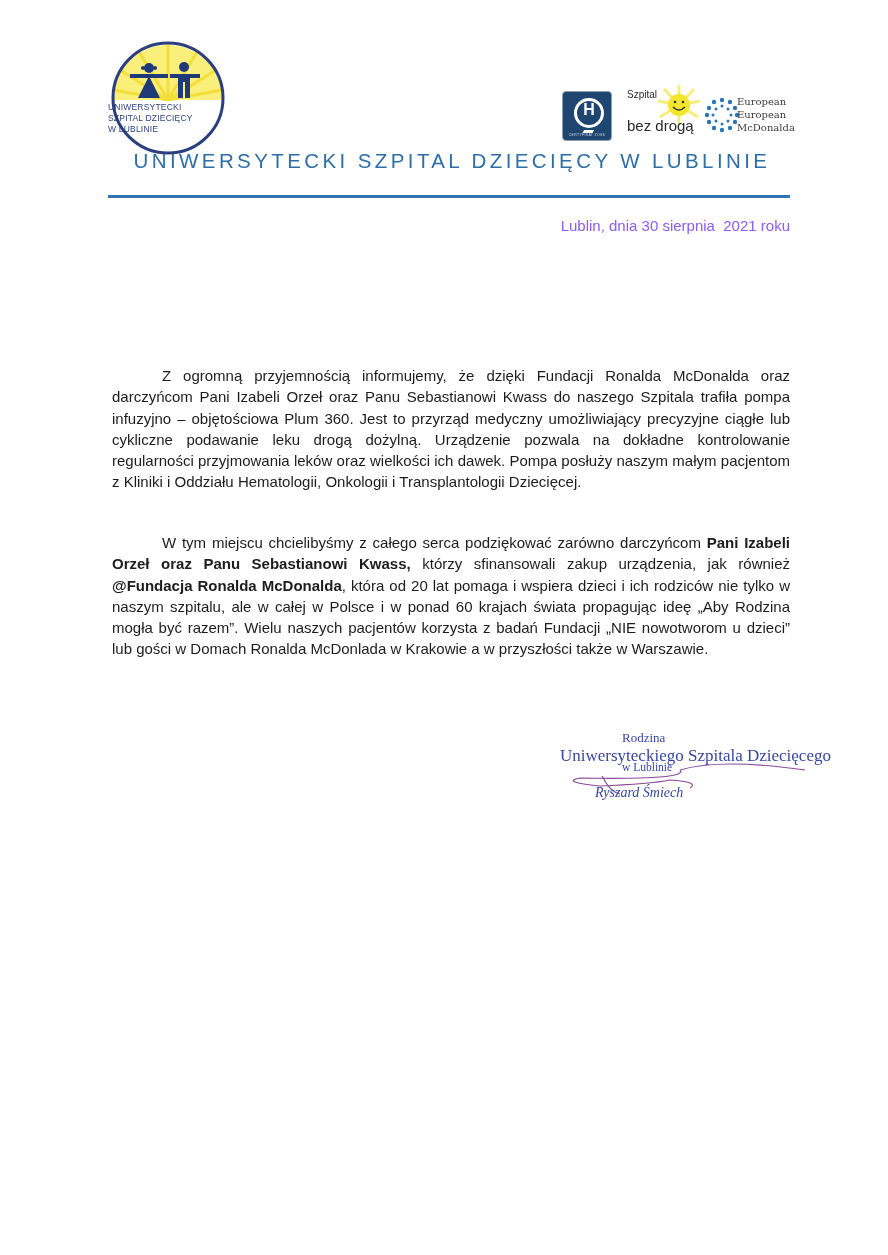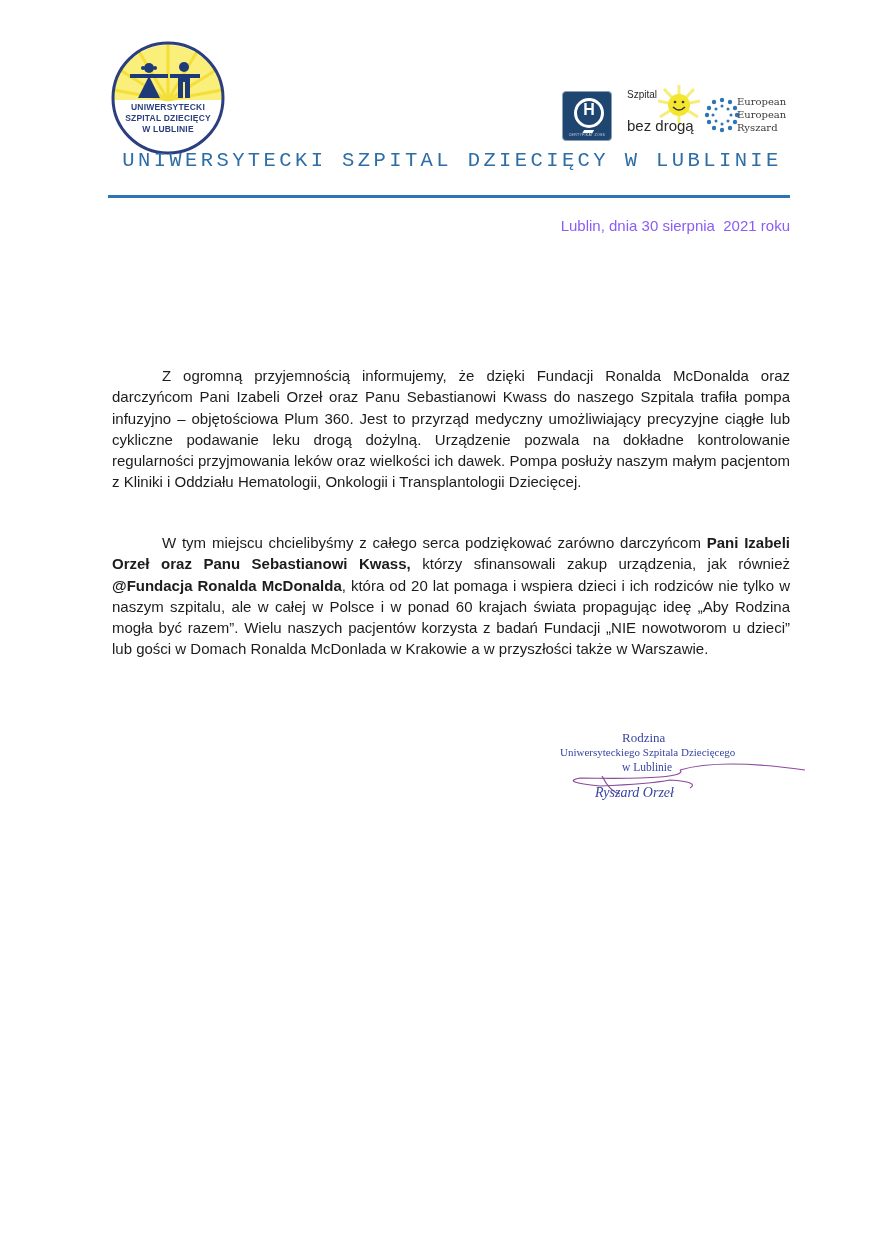--- a/index.html
+++ b/index.html
@@ -1,39 +1,39 @@
 <!DOCTYPE html>
 <html><head>
 <meta charset="utf-8">
 <style>
   html, body { margin:0; padding:0; background:#ffffff; }
   body { width:888px; height:1255px; position:relative; overflow:hidden; font-family:"Liberation Sans", sans-serif; color:#1a1a1a; }
   .abs { position:absolute; }
 
   
   #main-logo { left:108px; top:38px; width:120px; height:120px; }
-  .logo-text { position:absolute; left:0; width:120px; text-align:center; font-family:"Liberation Sans", sans-serif; font-weight:bold; font-size:8.5px; color:#2b3f7e; line-height:10px; letter-spacing:0.2px; }
+  .logo-text { position:absolute; left:0; width:120px; text-align:left; font-family:"Liberation Sans", sans-serif; font-weight:normal; font-size:8.5px; color:#2b3f7e; line-height:10px; letter-spacing:0.2px; }
 
   
   #qh-logo { left:562px; top:91px; width:50px; height:50px; background:#1f4670; border-radius:4px; border:1px solid #8aa0b8; box-sizing:border-box; }
   #qh-logo .ring { position:absolute; left:11px; top:6px; width:24px; height:24px; border:3px solid #fff; border-radius:50%; }
   #qh-logo .letter { position:absolute; left:14px; top:9px; width:24px; text-align:center; color:#fff; font-weight:bold; font-size:16px; font-family:"Liberation Sans", sans-serif; }
   #qh-logo .tail { position:absolute; left:22px; top:32px; width:10px; height:6px; border-bottom:3px solid #fff; transform:skewX(-30deg); }
   #qh-logo .cert { position:absolute; left:0; bottom:3px; width:100%; text-align:center; color:#cfd8e4; font-size:3.5px; letter-spacing:0.3px; }
 
   #bezbolu-logo { left:622px; top:85px; width:80px; height:58px; }
   .sun-rays { position:absolute; left:34px; top:0px; width:46px; height:40px; }
   .bez-szpital { position:absolute; left:5px; top:4px; font-size:10px; color:#2a2a2a; font-family:"Liberation Sans", sans-serif; }
   .bez-bolu { position:absolute; left:5px; top:32px; font-size:15px; color:#2a2a2a; font-family:"Liberation Sans", sans-serif; }
 
   #ern-logo { left:704px; top:95px; width:110px; height:40px; }
   .ern-text { position:absolute; left:33px; top:0px; font-family:"DejaVu Serif", serif; font-size:10px; line-height:13px; color:#3a3a3a; }
 
   
-  #hospital-title { left:112px; top:149px; width:680px; text-align:center; font-family:Liberation Mono, monospace; font-size:20.5px; letter-spacing:3.4px; color:#2e6da6; white-space:nowrap; }
+  #hospital-title { left:112px; top:149px; width:680px; text-align:center; font-family:Liberation Sans, sans-serif; font-size:20.5px; letter-spacing:3.4px; color:#2e6da6; white-space:nowrap; }
   #header-rule { left:108px; top:195px; width:682px; height:3px; background:#2f74b5; }
 
   #date-line { left:480px; top:217px; width:310px; text-align:right; font-size:15px; color:#8b5cf6; white-space:pre; }
 
   .para { position:absolute; left:112px; width:678px; font-size:15px; line-height:21.3px; text-align:justify; color:#1c1c1c; }
   .para .indent { display:inline-block; width:50px; }
   .para b { font-weight:bold; }
   #para-1 { top:365px; }
   #para-2 { top:532px; }
 
@@ -131,35 +131,35 @@
       <circle cx="24" cy="24" r="1.5"></circle>
         <circle cx="18" cy="27" r="1.5"></circle>
         <circle cx="12" cy="24" r="1.5"></circle>
       <circle cx="9" cy="18" r="1.5"></circle>
         <circle cx="12" cy="12" r="1.5"></circle>
     </g>
   </svg>
   <div class="ern-text">
     <div>European</div>
     <div>European</div>
-    <div>Ryszard</div>
+    <div>McDonalda</div>
   </div>
 </div>
 
 <div id="hospital-title" class="abs">UNIWERSYTECKI SZPITAL DZIECIĘCY W LUBLINIE</div>
 <div id="header-rule" class="abs"></div>
 
 <div id="date-line" class="abs">Lublin, dnia 30 sierpnia  2021 roku</div>
 
 <div id="para-1" class="para"><span class="indent"></span><span>Z ogromną przyjemnością informujemy, że dzięki Fundacji Ronalda McDonalda oraz darczyńcom Pani Izabeli Orzeł oraz Panu Sebastianowi Kwass do naszego Szpitala trafiła pompa infuzyjno – objętościowa Plum 360.  Jest to przyrząd medyczny umożliwiający precyzyjne ciągłe lub cykliczne podawanie leku drogą dożylną. Urządzenie pozwala na dokładne kontrolowanie regularności przyjmowania leków oraz wielkości ich dawek. Pompa posłuży naszym małym pacjentom z Kliniki i Oddziału Hematologii, Onkologii i Transplantologii Dziecięcej.</span></div>
 
 <div id="para-2" class="para"><span class="indent"></span><span>W tym miejscu chcielibyśmy z całego serca podziękować zarówno darczyńcom </span><b>Pani Izabeli Orzeł oraz Panu Sebastianowi Kwass,</b><span> którzy sfinansowali zakup urządzenia, jak również </span><b>@Fundacja Ronalda McDonalda</b><span>, która od 20 lat pomaga i wspiera dzieci i ich rodziców nie tylko w naszym szpitalu, ale w całej w Polsce i w ponad 60 krajach świata propagując ideę „Aby Rodzina mogła być razem”. Wielu naszych pacjentów korzysta z badań Fundacji „NIE nowotworom u dzieci” lub gości w Domach Ronalda McDonlada w Krakowie a w przyszłości także w Warszawie.</span></div>
 
 <div id="signature-block" class="abs">
   <div class="sig-line" style="left:82px;top:0px;font-size:13px;">Rodzina</div>
-  <div class="sig-line" style="left:20px;top:16px;font-size:11px;">Uniwersyteckiego Szpitala Dziecięcego</div>
+  <div class="sig-line" style="left:20px;top:16px;font-size:17px;">Uniwersyteckiego Szpitala Dziecięcego</div>
   <div class="sig-line" style="left:82px;top:31px;font-size:11.5px;">w Lublinie</div>
   <svg width="280" height="80" viewBox="0 0 280 80" style="position:absolute;left:0;top:0;">
     <path d="M140 40 Q180 28 265 40 M140 40 Q150 50 40 48 Q20 52 60 56 Q110 54 130 50 Q160 52 150 58" stroke="#8a4a9a" stroke-width="1.2" fill="none"></path>
     <path d="M62 46 Q70 62 80 64" stroke="#8a4a9a" stroke-width="1.2" fill="none"></path>
   </svg>
-  <div class="sig-line" style="left:55px;top:55px;font-size:14px;font-style:italic;">Ryszard Orzeł</div>
+  <div class="sig-line" style="left:55px;top:55px;font-size:14px;font-style:italic;">Ryszard Śmiech</div>
 </div>
 
 </body></html>

